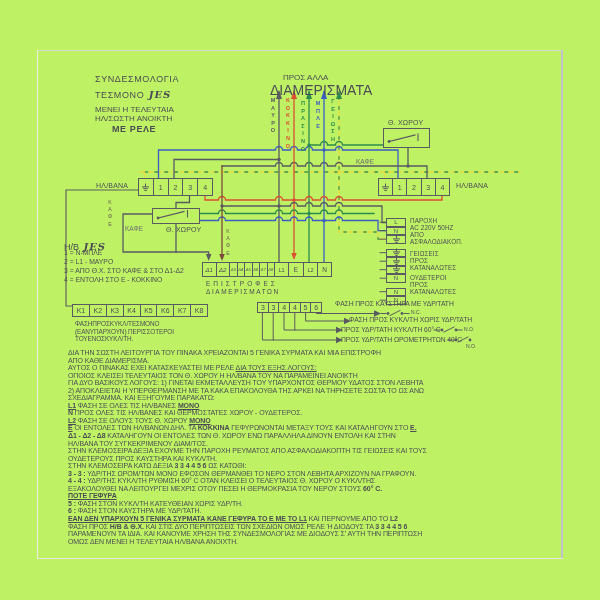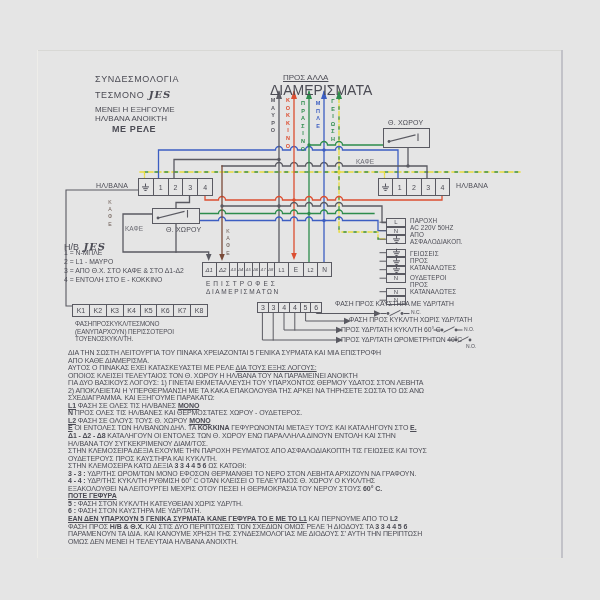--- a/index.html
+++ b/index.html
@@ -1,17 +1,17 @@
 <!DOCTYPE html>
 <html><head>
 <meta charset="utf-8">
 <style>
   html,body{margin:0;padding:0;}
   body{width:600px;height:600px;background:#ffffff;font-family:"Liberation Sans",sans-serif;color:#4c4c55;position:relative;overflow:hidden;}
-  #page{position:absolute;left:0;top:0;width:600px;height:600px;background:#e5e5e5;}
+  #page{position:absolute;left:0;top:0;width:600px;height:600px;background:#bef264;}
   .abs{position:absolute;white-space:nowrap;}
   .lab{font-size:7px;color:#4c4c55;letter-spacing:.2px;}
   .vlab{writing-mode:vertical-rl;text-orientation:upright;font-size:5.5px;font-weight:bold;letter-spacing:1.6px;line-height:8px;}
   .kafev{writing-mode:vertical-rl;text-orientation:upright;font-size:5.2px;color:#6b5a52;letter-spacing:1.2px;}
   
   .strip{position:absolute;display:flex;border:1.2px solid #5a5a62;box-sizing:border-box;background:transparent;}
   .strip .cell{flex:1;display:flex;align-items:center;justify-content:center;border-right:1px solid #5a5a62;font-size:7px;color:#4c4c55;overflow:hidden;}
   .strip .cell:last-child{border-right:none;}
   #returns-strip .cell{font-size:6px;font-style:italic;}
   #returns-strip .cell{flex:none;box-sizing:border-box;}
@@ -171,24 +171,24 @@
       <polygon points="336,336.7 336,343.3 343,340" fill="#5a5a62"></polygon>
     </g>
   </svg>
 
   <div class="abs t1" style="left:95px;top:74px;">ΣΥΝΔΕΣΜΟΛΟΓΙΑ</div>
   <div class="abs" style="left:95px;top:84px;">
     <span class="t1">ΤΕΣΜΟΝΟ</span>
     <span class="t-model">JES</span>
   </div>
   <div class="abs t1 t-bold" style="left:112px;top:110px;margin-top:14px;">ΜΕ ΡΕΛΕ</div>
-  <div class="abs" style="left:95px;top:105px;font-size:8px;">ΜΕΝΕΙ Η ΕΞΗΓΟΥΜΕ</div>
-  <div class="abs" style="left:95px;top:114px;font-size:8px;">ΗΛ/ΒΑΝΑ ΑΝΟΙΚΤΗ</div>
-
-  <div class="abs" style="left:283px;top:73px;font-size:8px;text-decoration:underline;">ΠΡΟΣ ΑΛΛΑ</div>
+  <div class="abs" style="left:95px;top:105px;font-size:8px;">ΜΕΝΕΙ Η ΤΕΛΕΥΤΑΙΑ</div>
+  <div class="abs" style="left:95px;top:114px;font-size:8px;">ΗΛ/ΣΩΣΤΗ ΑΝΟΙΚΤΗ</div>
+
+  <div class="abs" style="left:283px;top:73px;font-size:8px;">ΠΡΟΣ ΑΛΛΑ</div>
   <div class="abs" style="left:270px;top:82px;font-size:14px;">ΔΙΑΜΕΡΙΣΜΑΤΑ</div>
 
   <div class="abs vlab" style="left: 269px; top: 97px; color: rgb(90, 90, 98);">ΜΑΥΡΟ</div>
   <div class="abs vlab" style="left: 284px; top: 97px; color: rgb(220, 78, 49);">ΚΟΚΚΙΝΟ</div>
   <div class="abs vlab" style="left: 299px; top: 100px; color: rgb(45, 140, 76);">ΠΡΑΣΙΝΟ</div>
   <div class="abs vlab" style="left: 314px; top: 100px; color: rgb(60, 94, 194);">ΜΠΛΕ</div>
   <div class="abs vlab" style="left: 329px; top: 98px; color: rgb(45, 140, 76);">ΓΕΙΩΣΗ</div>
 
   <div class="abs cap" style="left:356px;top:158px;color:#6b6b73;">ΚΑΦΕ</div>
   <div class="abs kafev" style="left:107px;top:199px;">ΚΑΦΕ</div>

